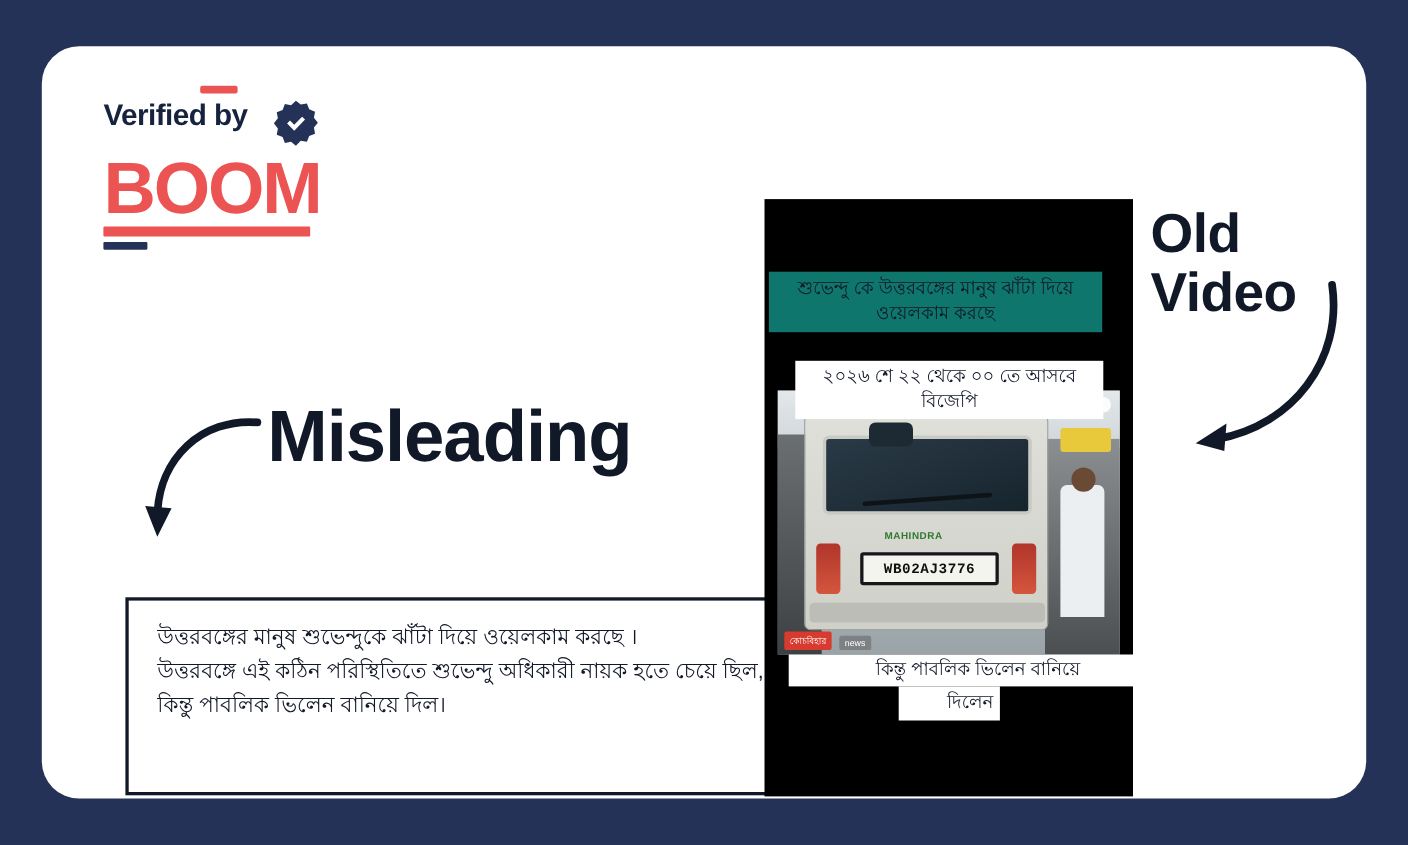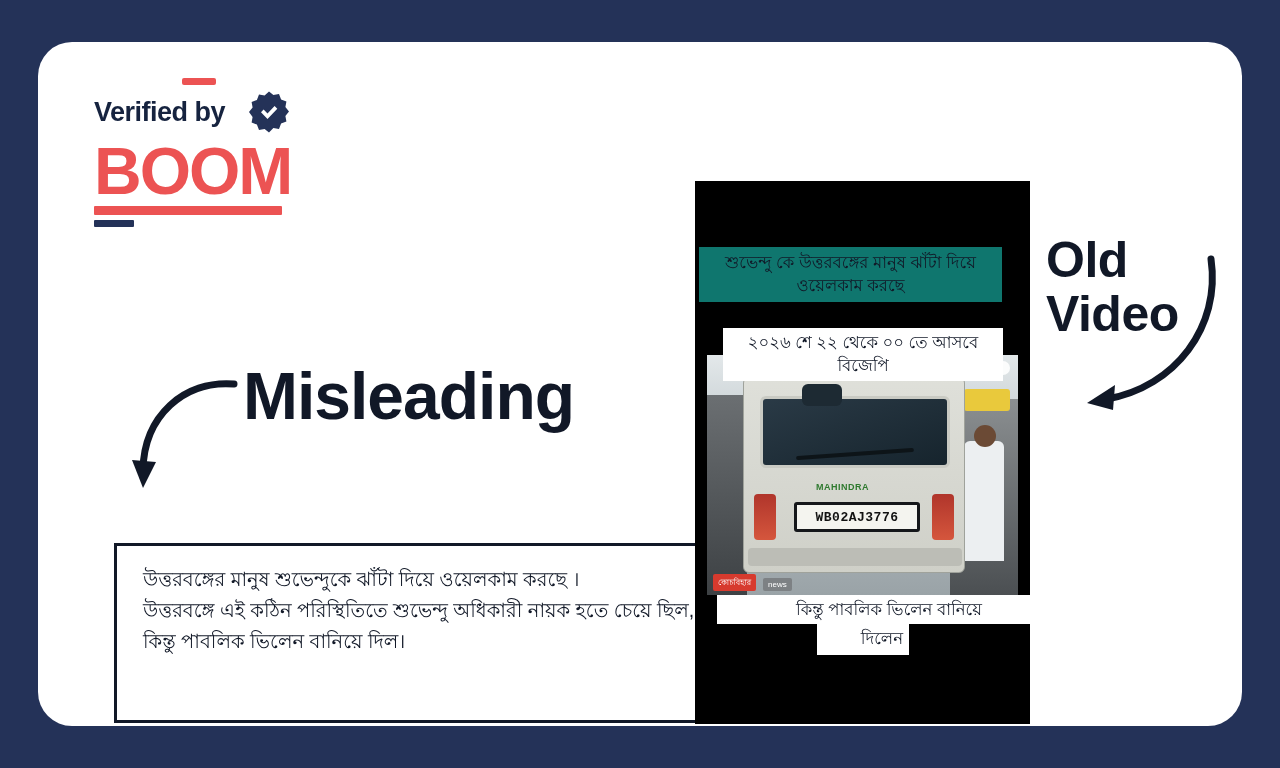--- a/index.html
+++ b/index.html
@@ -18,21 +18,21 @@
     position: absolute;
     left: 38px; top: 42px;
     width: 1204px; height: 684px;
     background: #ffffff;
     border-radius: 34px;
   }
 
   
   .logo { position: absolute; left: 56px; top: 48px; width: 260px; }
   .logo-row1 {
-    display: flex; align-items: center; gap: 22px;
+    display: flex; gap: 22px;
     position: relative;
   }
   .logo-verified {
     font-size: 27px; font-weight: bold; color: #16233f;
     letter-spacing: -0.5px;
   }
   .logo-dash {
     position: absolute; left: 88px; top: -12px;
     width: 34px; height: 7px; background: #ec5353; border-radius: 2px;
   }
@@ -122,21 +122,21 @@
         background: linear-gradient(#e3e8ea, #cfd6d9); }
   .crowd-l { position:absolute; left:0; top:40px; width:40px; height:200px;
         background: linear-gradient(#6b6f72, #3d4144); }
   .crowd-r { position:absolute; right:0; top:44px; width:68px; height:196px;
         background: linear-gradient(#8b8f91, #4b4f52); }
   .person-white { position:absolute; right:14px; top:86px; width:40px; height:120px;
         background:#eceff1; border-radius:6px 6px 0 0; }
   .person-head { position:absolute; right:22px; top:70px; width:22px; height:22px;
         background:#6b4a35; border-radius:50%; }
   .van {
-    position:absolute; left:36px; top:18px; width:222px; height:200px;
+    position:absolute; left:24px; top:18px; width:222px; height:200px;
     background: linear-gradient(#dfe0da, #cfd0c8);
     border-radius: 10px 10px 6px 6px;
     border: 1px solid #9fa29b;
   }
   .van-window {
     position:absolute; left:16px; top:22px; width:190px; height:72px;
     background: linear-gradient(160deg,#2a3a46,#16242d);
     border-radius:6px; border:3px solid #c9cac3;
   }
   .van-wiper {
@@ -216,21 +216,21 @@
 
     <div class="misleading">Misleading</div>
 
     <div class="arrow-left">
       <svg width="120" height="125" viewBox="0 0 120 125">
         <path d="M108 12 C 58 8, 18 44, 17 98" stroke="#111827" stroke-width="7" fill="none" stroke-linecap="round"></path>
         <path d="M17 116 L 6 88 L 30 90 Z" fill="#111827"></path>
       </svg>
     </div>
 
-    <div class="oldvideo" style="white-space: pre-line; margin-top: 48px;">Old
+    <div class="oldvideo" style="white-space: pre-line;">Old
 Video</div>
 
     <div class="arrow-right">
       <svg width="150" height="170" viewBox="0 0 150 170">
         <path d="M138 12 C 148 80, 102 140, 34 152" stroke="#111827" stroke-width="7" fill="none" stroke-linecap="round"></path>
         <path d="M14 156 L 42 138 L 40 163 Z" fill="#111827"></path>
       </svg>
     </div>
 
     <div class="claim-box">

